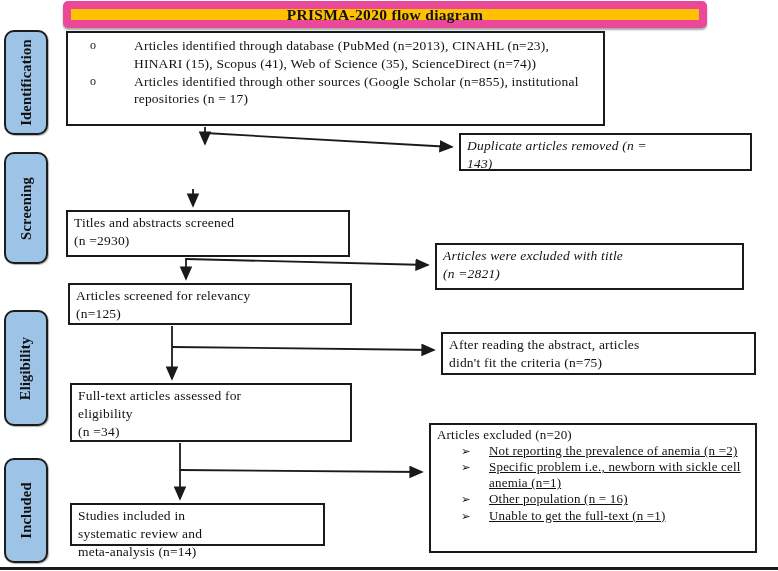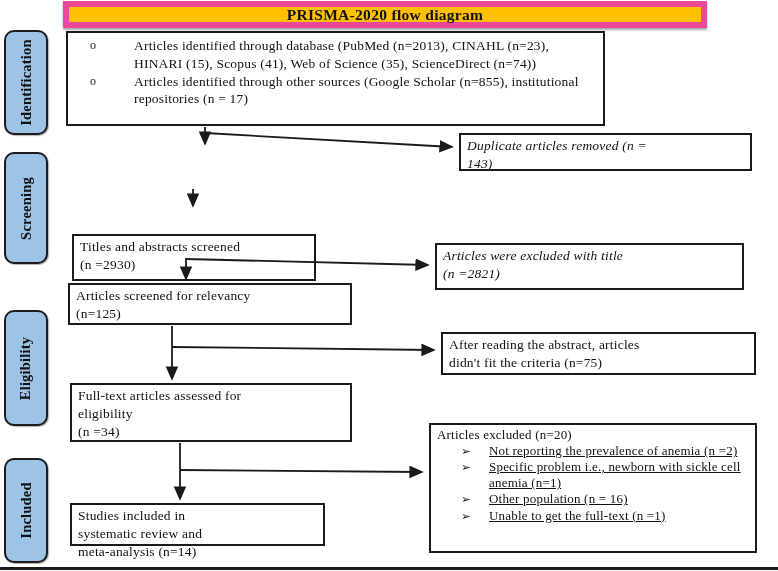--- a/index.html
+++ b/index.html
@@ -12,22 +12,22 @@
     height: 571px;
     background: #fff;
     overflow: hidden;
   }
 
   .title-bar {
     position: absolute;
     left: 63px; top: 1px;
     width: 644px; height: 27px;
     background: var(--title-bg, #FFC000);
-    border: 6px solid #ec4899;
-    border-radius: 0;
+    border: 8px solid #ec4899;
+    border-radius: 5px;
     display: flex; align-items: center; justify-content: center;
     font-weight: bold; font-size: 15.5px; letter-spacing: 0.3px;
     box-shadow: 0 2px 2px rgba(0,0,0,0.35);
   }
 
   .stage {
     position: absolute;
     width: 44px; left: 4px;
     background: var(--stage-bg, #9DC3E6);
     border: 2px solid #1c1c1c;
@@ -53,21 +53,21 @@
     border: 2px solid #1a1a1a;
     font-size: 13.5px;
     line-height: 1.32;
     letter-spacing: 0.2px;
     padding: 2px 6px;
     white-space: pre-line;
   }
 
   .id-box { left: 66px; top: 31px;  width: 539px; height: 95px; white-space: normal; padding: 4px 8px 4px 4px; }
   .b-remained   { left: 66px; top: 148px; width: 299px; height: 40px; }
-  .b-titles     { left: 72px; top: 210px; width: 244px; height: 47px; margin-top: 24px; }
+  .b-titles     { left: 66px; top: 210px; width: 284px; height: 47px; }
   .b-relevancy  { left: 68px; top: 283px; width: 284px; height: 42px; }
   .b-fulltext   { left: 70px; top: 383px; width: 282px; height: 59px; }
   .b-included   { left: 70px; top: 503px; width: 255px; height: 43px; }
   .r-duplicate  { left: 459px; top: 133px; width: 293px; height: 38px; font-style: italic; }
   .r-title-excl { left: 435px; top: 243px; width: 309px; height: 47px; font-style: italic; }
   .r-abstract   { left: 441px; top: 332px; width: 315px; height: 43px; }
   .r-excluded   { left: 429px; top: 423px; width: 328px; height: 130px; white-space: normal; font-size: 13px; line-height: 1.24; }
 
   .bullet-row { display: flex; align-items: flex-start; }
   .id-box .bullet-marker { flex: none; width: 20px; margin-left: 18px; font-size: 12px; padding-top: 1px; }

